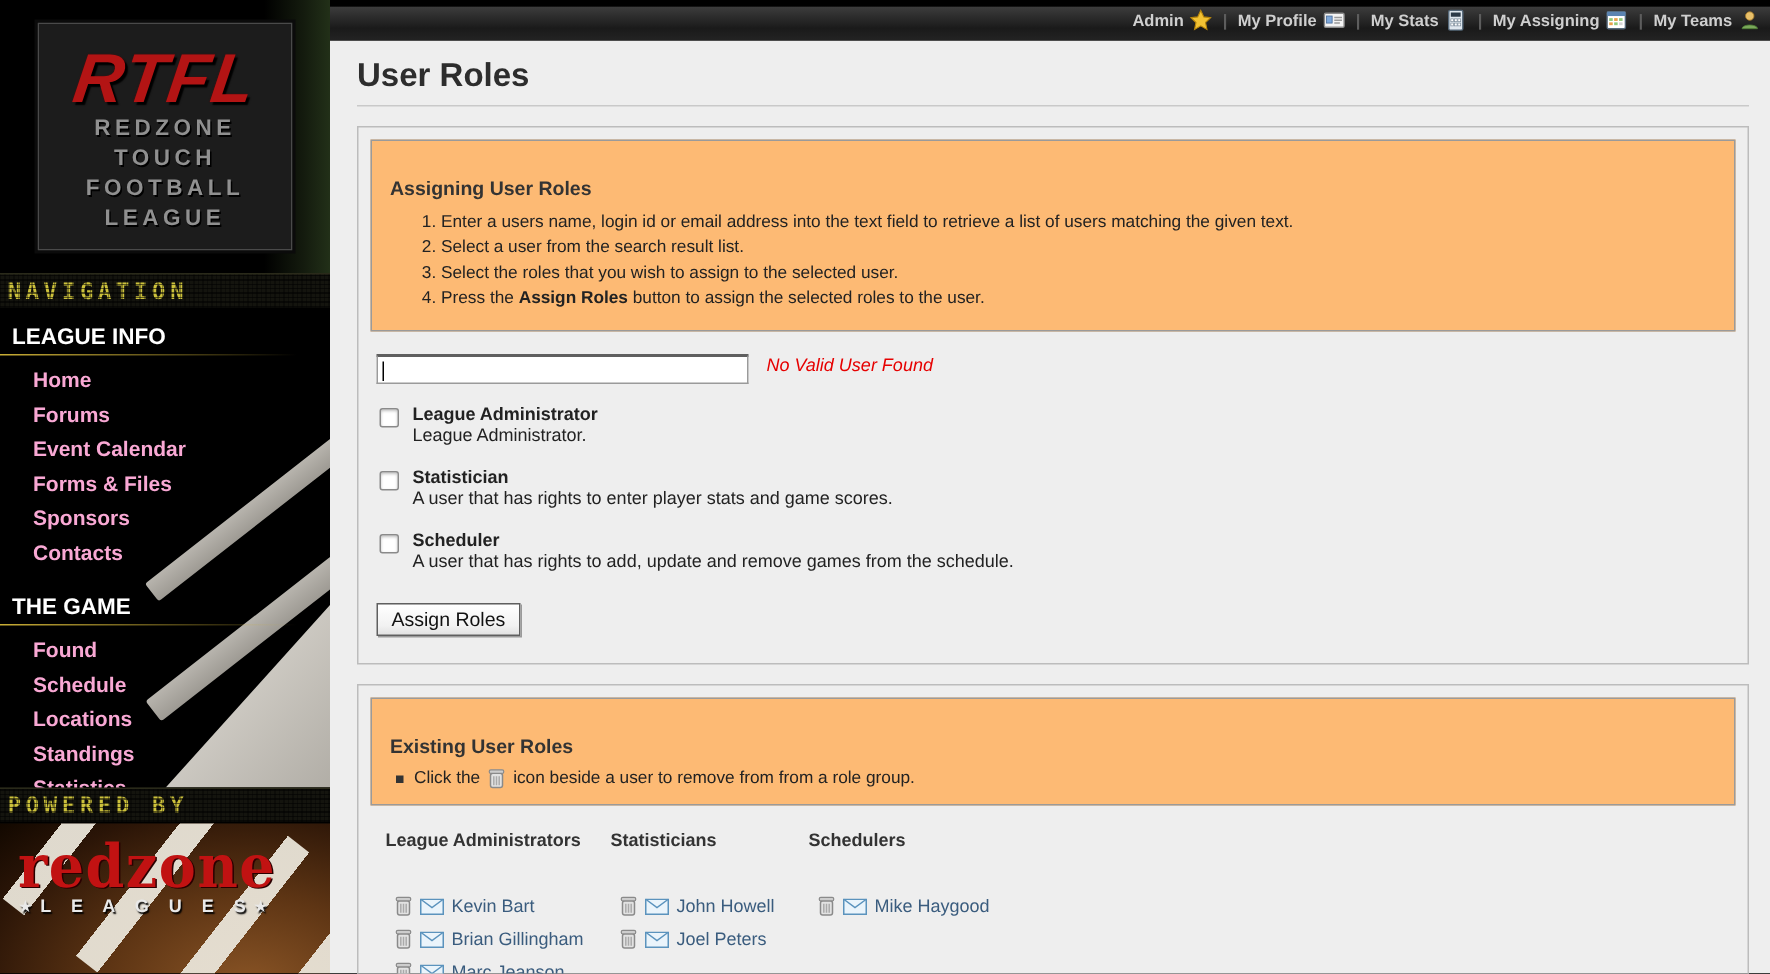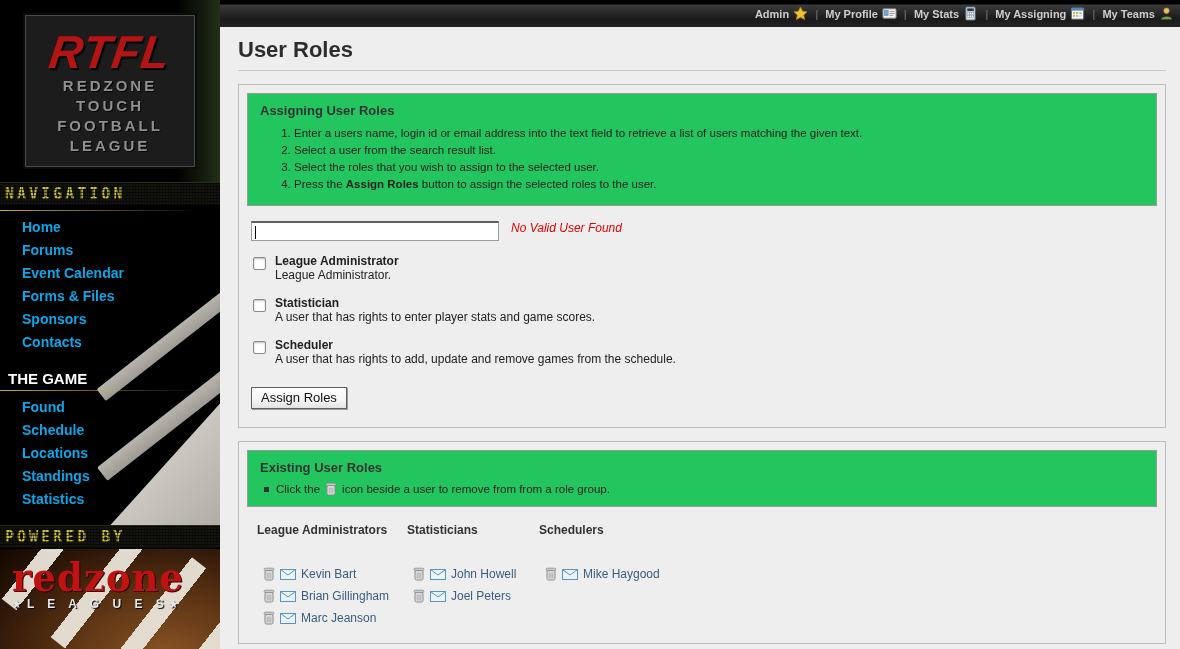--- a/index.html
+++ b/index.html
@@ -21,21 +21,21 @@
 
   .menu-area { height:319px; position:relative; overflow:hidden;
     background:linear-gradient(115deg,#11150c 0%, #0c0f08 35%, #242b1a 60%, #39422a 85%, #4752349 100%), #10130b; }
   .stripe { position:absolute; background:linear-gradient(#d8d4cc,#b9b5ad); opacity:.85; transform:rotate(-38deg); border-radius:2px; }
   .stripe-1 { width:200px; height:15px; right:-60px; top:120px; }
   .stripe-2 { width:210px; height:17px; right:-70px; top:195px; }
   .stripe-big { width:420px; height:150px; right:-160px; top:290px; transform:rotate(-48deg); background:linear-gradient(#e2ded6,#c2beb6 60%,#a9a59d); opacity:.9; }
   .menu-inner { position:relative; z-index:1; padding-top:4px; }
   .menu-title { color:#fff; font-weight:bold; font-size:15px; padding:6px 0 3px 8px; text-shadow:1px 1px 2px #000, 0 0 3px #000; }
   .menu-underline { height:1px; background:linear-gradient(90deg,#c9ad35, rgba(201,173,53,0) 90%); margin-bottom:5px; }
-  .menu-item { color:#0ea5e9; font-weight:bold; font-size:14px; padding:3px 0 4px 22px; text-shadow:1px 1px 2px #000, 0 0 3px #000; cursor:pointer; }
+  .menu-item { color:#f9a8d4; font-weight:bold; font-size:14px; padding:3px 0 4px 22px; text-shadow:1px 1px 2px #000, 0 0 3px #000; cursor:pointer; }
   .menu-gap { height:10px; }
 
   .bottom-logo { height:100px; position:relative; overflow:hidden;
     background:radial-gradient(ellipse at 75% 110%, #8a5526 0%, #5e3514 40%, #2b1507 78%, #120800 100%); }
   .laces { position:absolute; width:260px; height:150px; right:-40px; top:-20px; transform:rotate(38deg); opacity:.95;
     background:repeating-linear-gradient(90deg, transparent 0 26px, #e9e4d8 26px 44px, transparent 44px 62px); }
   .rz-wrap { position:relative; z-index:1; padding:10px 0 0 12px; }
   .rz-name { font-family:"DejaVu Serif","Liberation Serif",serif; font-weight:bold; font-size:37px; line-height:36px; color:#c11212; letter-spacing:1px; transform:scaleY(1.08); text-shadow:1px 1px 0 #2a0000; }
   .rz-sub { color:#e9e9e9; font-weight:bold; font-size:12px; letter-spacing:5px; margin-top:2px; text-shadow:1px 1px 1px #000; }
   .rz-star { color:#e9e9e9; font-size:11px; }
@@ -51,21 +51,21 @@
   .nav-bracket { color:#6f6f6f; font-size:11px; margin:0 4px; }
   .nav-logout { color:#cfcfcf; font-weight:bold; font-size:11px; cursor:pointer; }
   .nav-ic { width:15px; height:15px; display:inline-block; vertical-align:middle; }
 
   
   .content { position:absolute; left:220px; top:27px; width:960px; height:622px; background:#eeeeee; padding:10px 14px 0 18px; }
   .page-title { font-size:22px; font-weight:bold; color:#2d2d2d; }
   .title-rule { border:none; border-top:1px solid #c9c9c9; margin-top:7px; }
 
   .section { border:1px solid #bcbcbc; margin-top:13px; padding:8px; background:#eeeeee; }
-  .graybox { background:#22c55e; border:1px solid #9a9a9a; padding:9px 12px 10px 12px; }
+  .graybox { background:#fdba74; border:1px solid #9a9a9a; padding:24px 12px 10px 12px; }
   .graybox-heading { font-size:13px; font-weight:bold; color:#333; }
   .steps { margin:9px 0 4px 0; padding-left:34px; font-size:11.5px; color:#222; }
   .steps li { margin-bottom:5px; }
   .b { font-weight:bold; }
 
   .search-row { display:flex; align-items:flex-start; margin:15px 0 0 4px; }
   .user-search { width:248px; height:20px; background:#fff; border:1px solid #9a9a9a; border-top:2px solid #5f5f5f; position:relative; }
   .caret { position:absolute; left:3px; top:3px; width:1px; height:13px; background:#000; }
   .error-msg { margin-left:12px; color:#e60000; font-style:italic; font-size:12px; }
 
@@ -107,20 +107,21 @@
 
   <div class="led-bar">
     <span class="led-text">NAVIGATION</span>
   </div>
 
   <div class="menu-area">
     <div class="stripe stripe-1"></div>
     <div class="stripe stripe-2"></div>
     <div class="stripe stripe-big"></div>
     <div class="menu-inner">
+      <div class="menu-title">LEAGUE INFO</div>
       <div class="menu-underline"></div>
       <div class="menu-item">Home</div>
       <div class="menu-item">Forums</div>
       <div class="menu-item">Event Calendar</div>
       <div class="menu-item">Forms &amp; Files</div>
       <div class="menu-item">Sponsors</div>
       <div class="menu-item">Contacts</div>
       <div class="menu-gap"></div>
       <div class="menu-title">THE GAME</div>
       <div class="menu-underline"></div>

